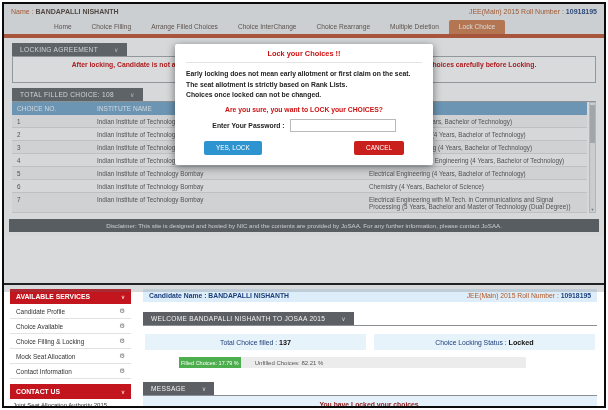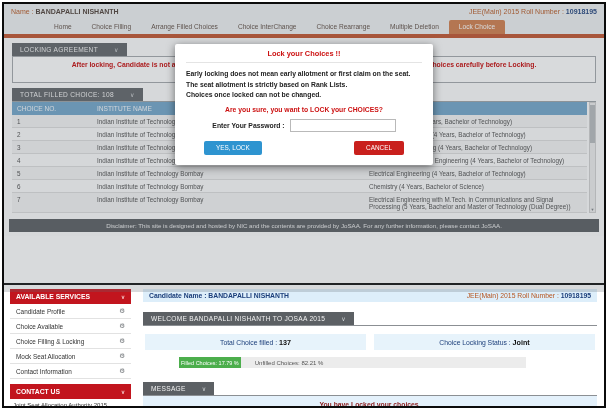--- a/index.html
+++ b/index.html
@@ -280,21 +280,21 @@
     </div>
 
     <div class="stats">
       <div class="stats-row">
         <div class="stat-cell">
           <span>Total Choice filled :</span>
           <b>137</b>
         </div>
         <div class="stat-cell">
           <span>Choice Locking Status :</span>
-          <b>Joint</b>
+          <b>Locked</b>
         </div>
       </div>
       <div class="progress">
         <div class="prog-green" style="width: 17.79%;">Filled Choices: 17.79 %</div>
         <div class="prog-gray">Unfilled Choices: 82.21 %</div>
       </div>
     </div>
 
     <div class="tab-row msg-row">
       <div class="section-tab">

